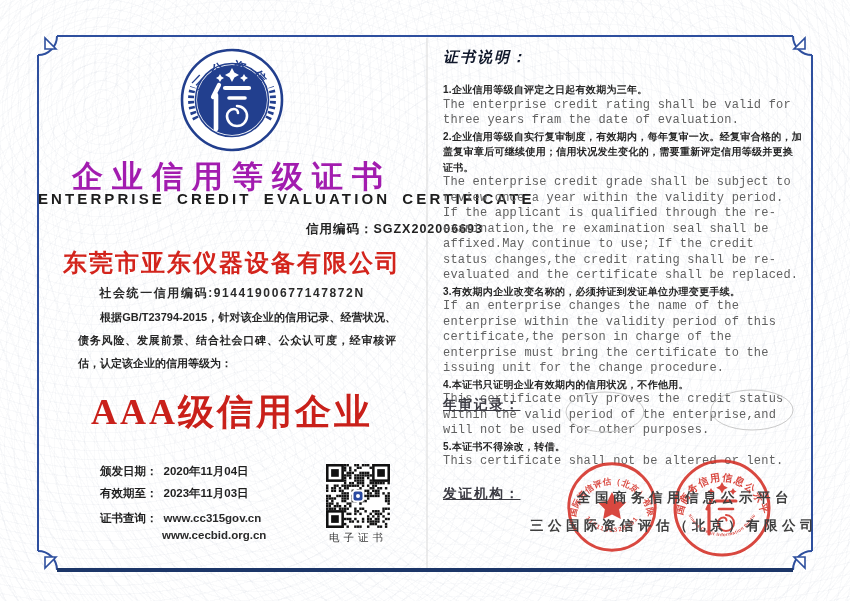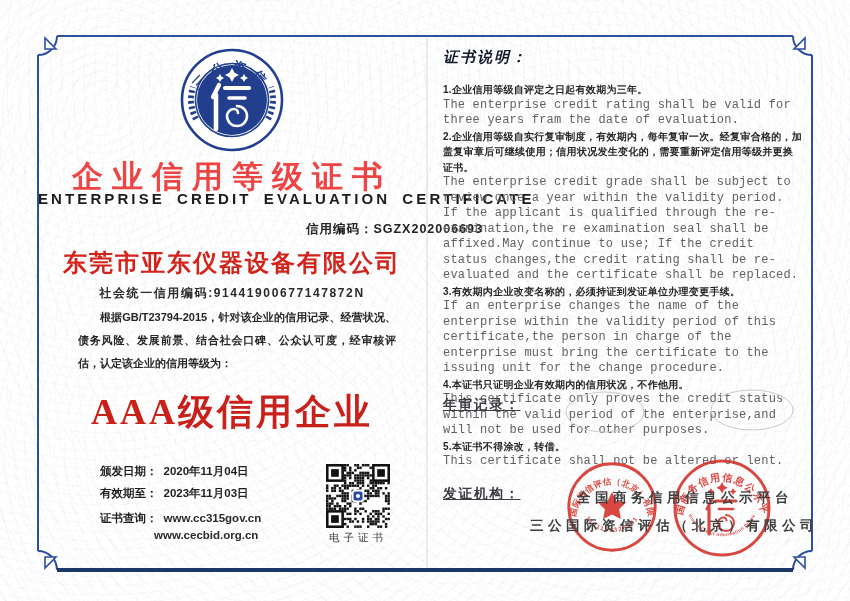--- a/index.html
+++ b/index.html
@@ -15,21 +15,21 @@
     left:0;top:0;width:850px;height:601px;
     background-image:
       repeating-radial-gradient(circle at 12% 18%, rgba(70,90,130,.030) 0 1.2px, transparent 1.2px 9px),
       repeating-radial-gradient(circle at 85% 12%, rgba(70,90,130,.028) 0 1.2px, transparent 1.2px 11px),
       repeating-radial-gradient(circle at 30% 75%, rgba(70,90,130,.026) 0 1.2px, transparent 1.2px 10px),
       repeating-radial-gradient(circle at 70% 60%, rgba(70,90,130,.026) 0 1.2px, transparent 1.2px 12px),
       repeating-radial-gradient(circle at 55% 30%, rgba(70,90,130,.022) 0 1.2px, transparent 1.2px 13px);
   }
   .center{text-align:center;}
   
-  .title-cn{font-size:31px;font-weight:bold;letter-spacing:9px;color:#ef4444;white-space:nowrap;}
+  .title-cn{font-size:31px;font-weight:bold;letter-spacing:9px;color:#a21caf;white-space:nowrap;}
   .title-en{font-size:15px;font-weight:bold;letter-spacing:3.1px;word-spacing:5px;color:#1c1c1c;white-space:nowrap;}
   .credit-code{font-size:12.5px;font-weight:bold;letter-spacing:1px;color:#222;}
   .company{font-size:24px;font-weight:bold;color:#d3241c;letter-spacing:2px;white-space:nowrap;}
   .uscc{font-size:12px;font-weight:bold;letter-spacing:1.6px;color:#2a2a2a;white-space:nowrap;}
   .para{font-size:11px;font-weight:bold;line-height:23px;text-align:justify;text-indent:2em;color:#262626;}
   .rating{font-size:36px;font-weight:bold;color:#c9201a;letter-spacing:3px;font-family:"Liberation Serif","DejaVu Serif",serif;white-space:nowrap;}
   .meta-row{font-size:11.5px;font-weight:bold;color:#1f1f1f;white-space:nowrap;}
   .meta-row .lbl{margin-right:6px;}
   .url{font-weight:bold;color:#2a2a2a;}
   .qr-caption{font-size:10.5px;letter-spacing:4px;color:#3a3a3a;}
@@ -119,21 +119,21 @@
 
   <div class="abs meta-row" style="left:100px;top:464px;">
     <span class="lbl">颁发日期：</span><span>2020年11月04日</span>
   </div>
   <div class="abs meta-row" style="left:100px;top:486px;">
     <span class="lbl">有效期至：</span><span>2023年11月03日</span>
   </div>
   <div class="abs meta-row" style="left:100px;top:511px;">
     <span class="lbl">证书查询：</span><span class="url">www.cc315gov.cn</span>
   </div>
-  <div class="abs meta-row url" style="left:154px;top:529px;text-align:center;">www.cecbid.org.cn</div>
+  <div class="abs meta-row url" style="left:162px;top:529px;text-align:center;">www.cecbid.org.cn</div>
 
   <div class="abs" style="left:326px;top:464px;width:64px;height:64px;">
     <svg width="64" height="64" viewBox="0 0 64 64">
       <rect x="0" y="0" width="64" height="64" fill="#ffffff"></rect>
       <g class="modules" fill="#111111">
           <rect x="17.92" y="0" width="2.432" height="2.432"></rect>
           <rect x="20.48" y="0" width="2.432" height="2.432"></rect>
           <rect x="28.16" y="0" width="2.432" height="2.432"></rect>
           <rect x="30.72" y="0" width="2.432" height="2.432"></rect>
           <rect x="35.84" y="0" width="2.432" height="2.432"></rect>

